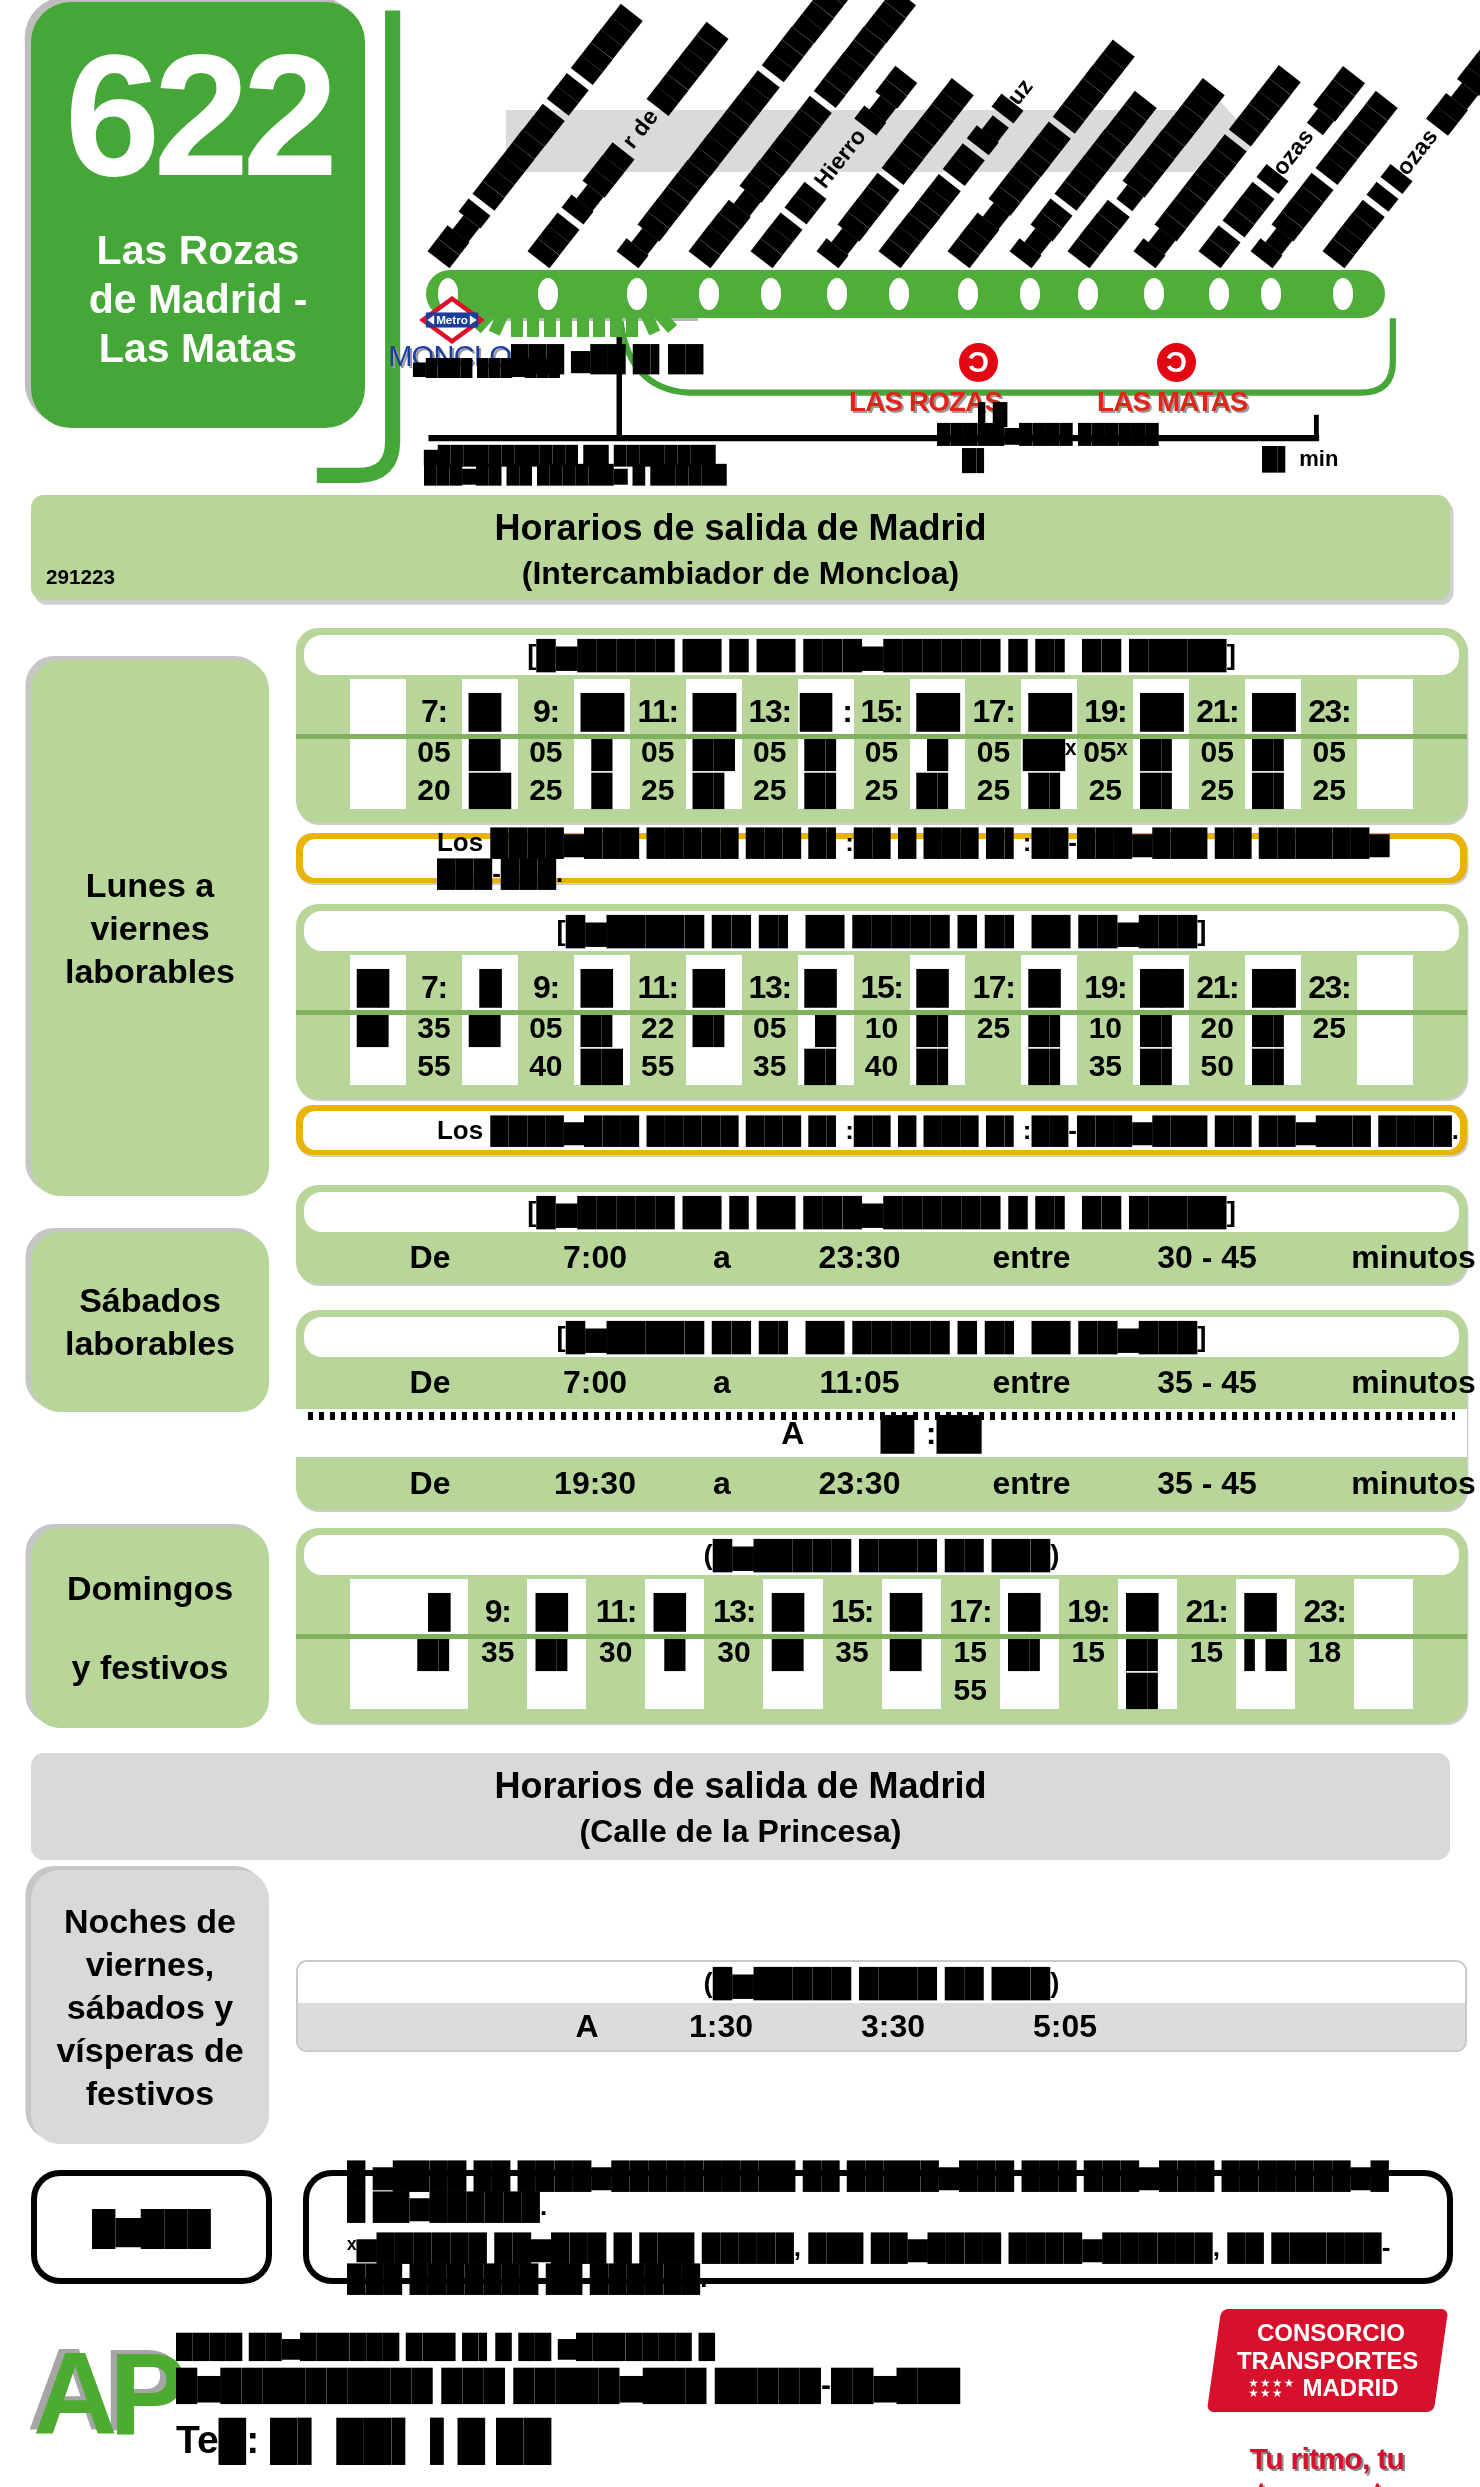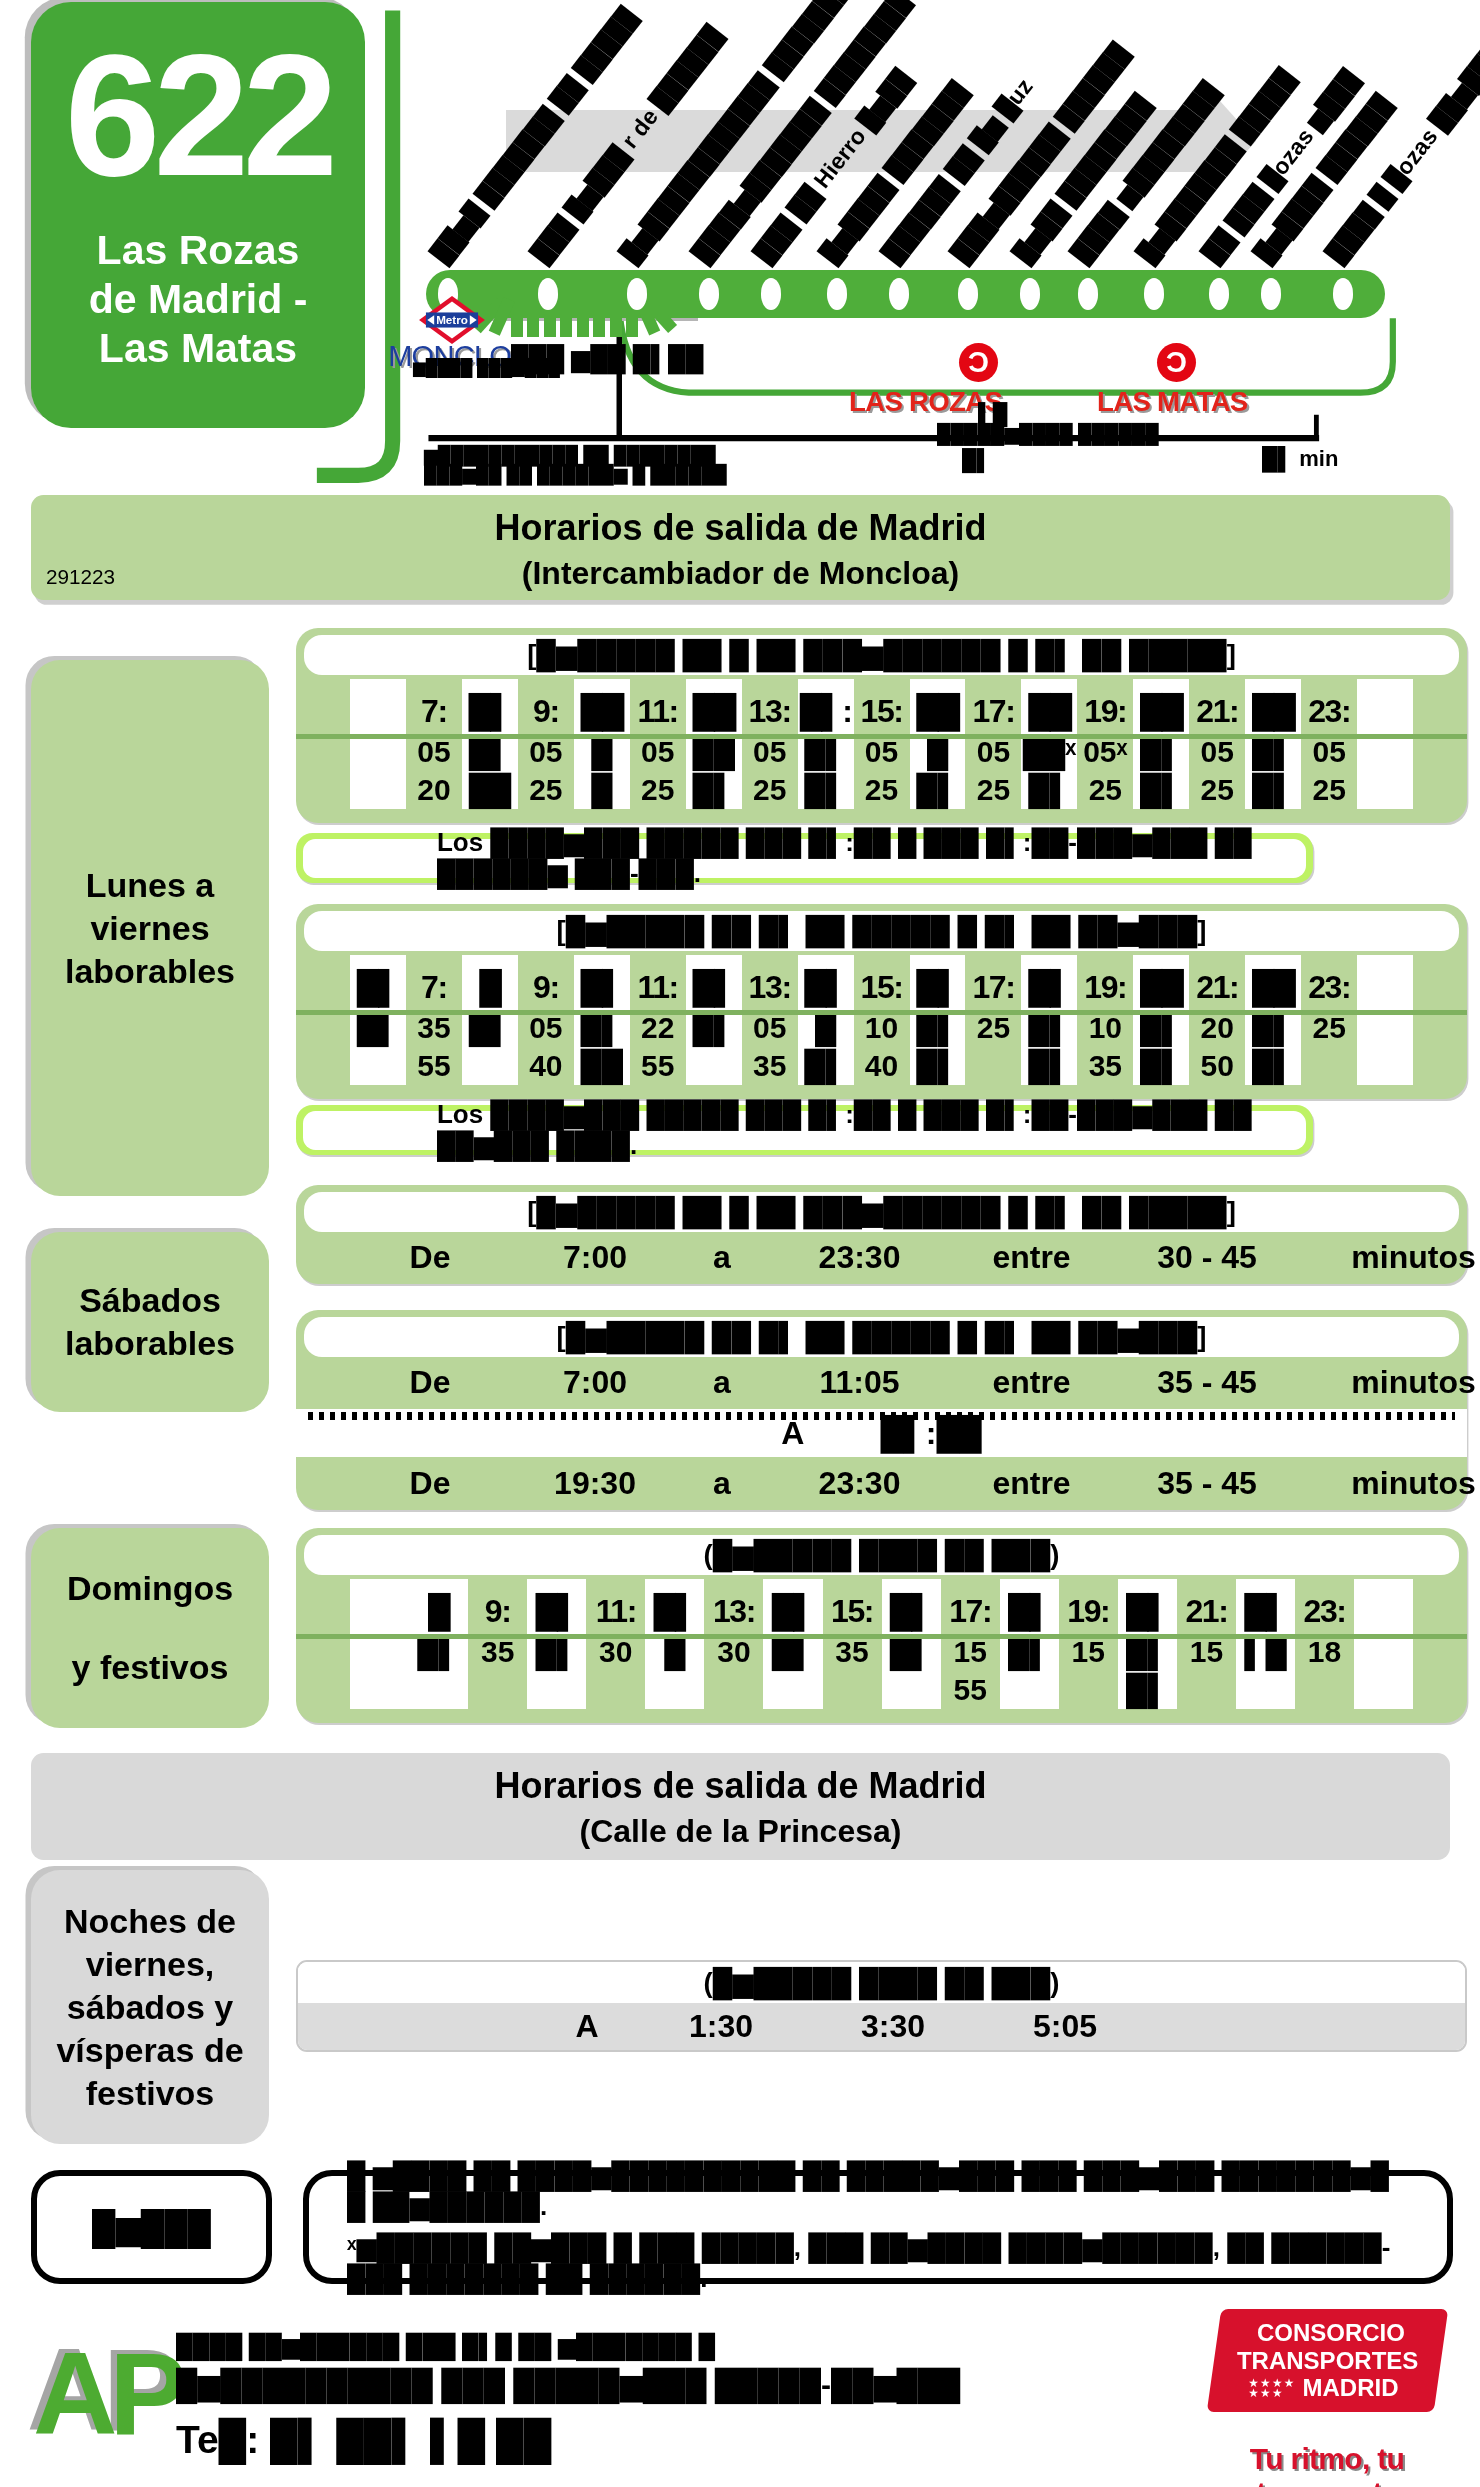--- a/index.html
+++ b/index.html
@@ -46,41 +46,41 @@
   .axmid-top{position:absolute;left:978px;top:402px;font-size:20.7px;font-weight:bold;z-index:6;}
   .axmid{position:absolute;left:962px;top:448px;font-size:20.7px;font-weight:bold;z-index:6;}
   .axright{position:absolute;left:1262px;top:446px;font-size:22px;font-weight:bold;z-index:6;text-align:center;}
 
   
   .bigheader{position:absolute;left:31px;width:1419px;text-align:center;font-weight:bold;border-radius:12.4px;}
   .h1{top:495px;height:105px;background:#b9d69a;box-shadow:3.4px 4.8px 0 #cfcfcf;}
   .h2{top:1753px;height:107px;background:#d9d9d9;}
   .bigheader .t{font-size:36px;padding-top:12.4px;}
   .bigheader .s{font-size:32px;padding-top:5.5px;}
-  .code{position:absolute;left:15px;bottom:11px;font-size:20.7px;font-weight:normal;}
+  .code{position:absolute;left:15px;bottom:11px;font-size:20.7px;font-weight:bold;}
 
   
   .side{position:absolute;left:31px;width:238px;background:#b9d69a;border-radius:29px;
         display:flex;flex-direction:column;justify-content:center;text-align:center;
         font-weight:bold;font-size:34px;line-height:43px;box-shadow:-5.5px -4.1px 0 #c6c6c6;}
   .side.gray{background:#d9d9d9;}
 
   
   .tb{position:absolute;left:296px;width:1171px;background:#b9d69a;border-radius:22px;
       box-shadow:1.4px 2.1px 0 #cdcdcd;}
   .vband{background:#fff;border-radius:18px;margin:6.9px 8.3px 4.1px;height:40px;display:flex;
          align-items:center;justify-content:center;font-weight:bold;font-size:27.6px;}
   .cols{display:flex;padding:0 54px 13.8px;position:relative;}
   .col{flex:1;background:#fff;display:flex;flex-direction:column;align-items:center;min-width:0;}
   .col.gcol{background:transparent;}
   .col .h{height:51px;display:flex;align-items:flex-end;justify-content:center;
           font-size:32px;font-weight:bold;letter-spacing:-1.4px;padding-bottom:2.8px;}
   .col .m{height:38px;display:flex;align-items:center;font-size:30px;font-weight:bold;}
   .hdivider{position:absolute;left:0;right:0;top:55px;height:4.8px;background:#7fb15f;}
-  .noteband{position:absolute;left:296px;width:1017px;background:#bef264;border-radius:16.5px;
+  .noteband{position:absolute;left:296px;width:1171px;background:#eab308;border-radius:16.5px;
             padding:5.5px 6.9px;box-sizing:border-box;box-shadow:1.4px 2.1px 0 #cdcdcd;}
   .noteband .inner{background:#fff;border-radius:12.4px;height:39px;display:flex;align-items:center;
                    padding-left:134px;font-size:26px;font-weight:bold;}
 
   
   .frow{display:grid;grid-template-columns:172px 158px 96px 179px 165px 186px 227px;
         align-items:center;height:43px;font-size:32px;font-weight:bold;padding-left:48px;margin:2.8px 0 5.5px;}
   .fcell{text-align:center;}
   .midrow{background:#fff;height:48px;position:relative;display:flex;align-items:center;
           justify-content:center;gap:76px;font-size:32px;font-weight:bold;margin:4.1px 0;}

